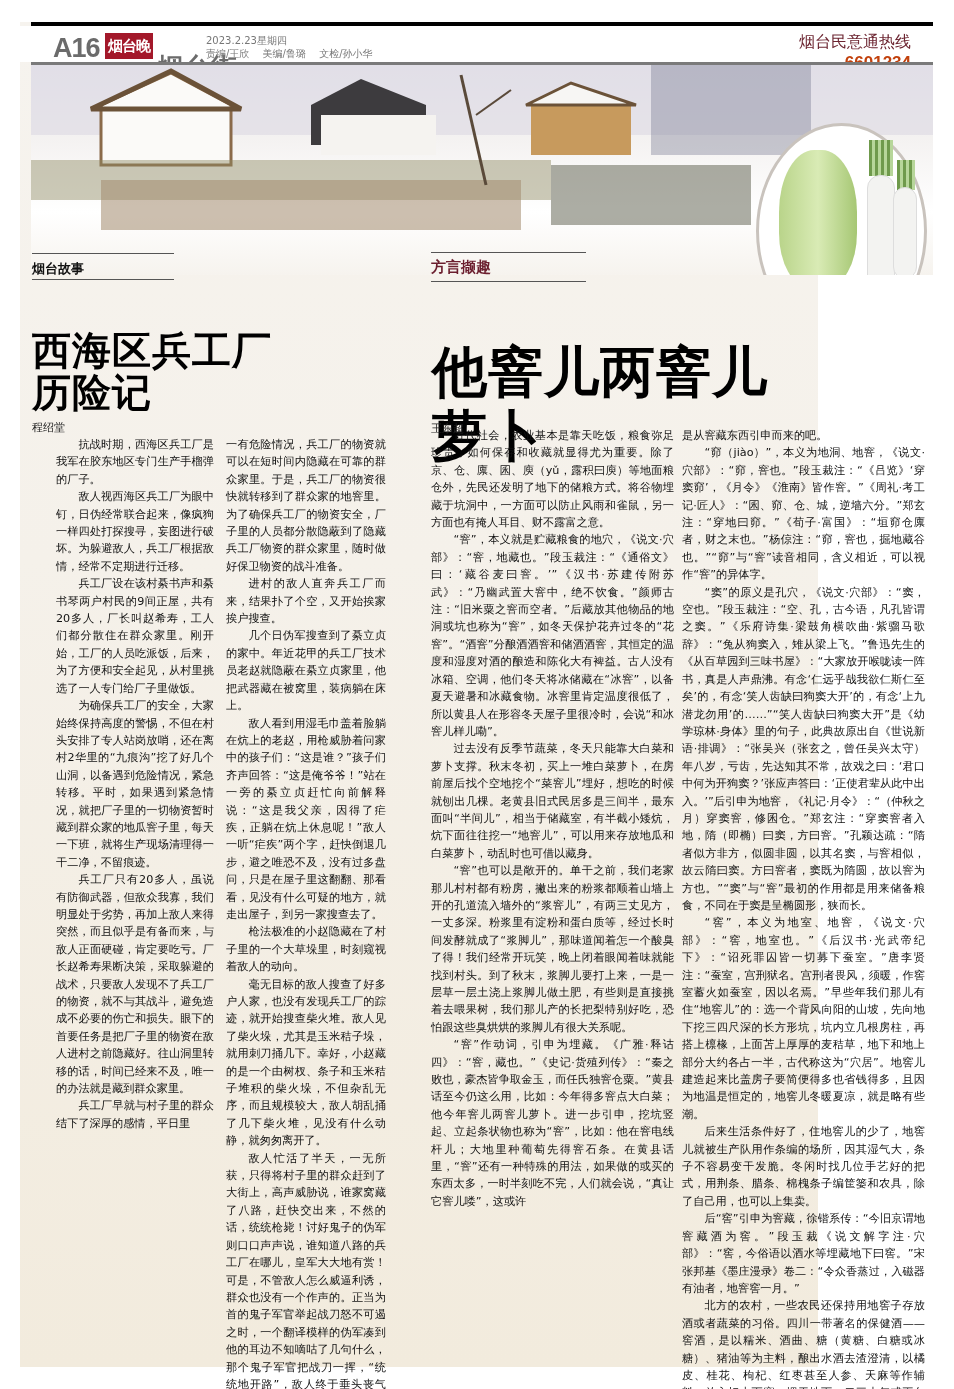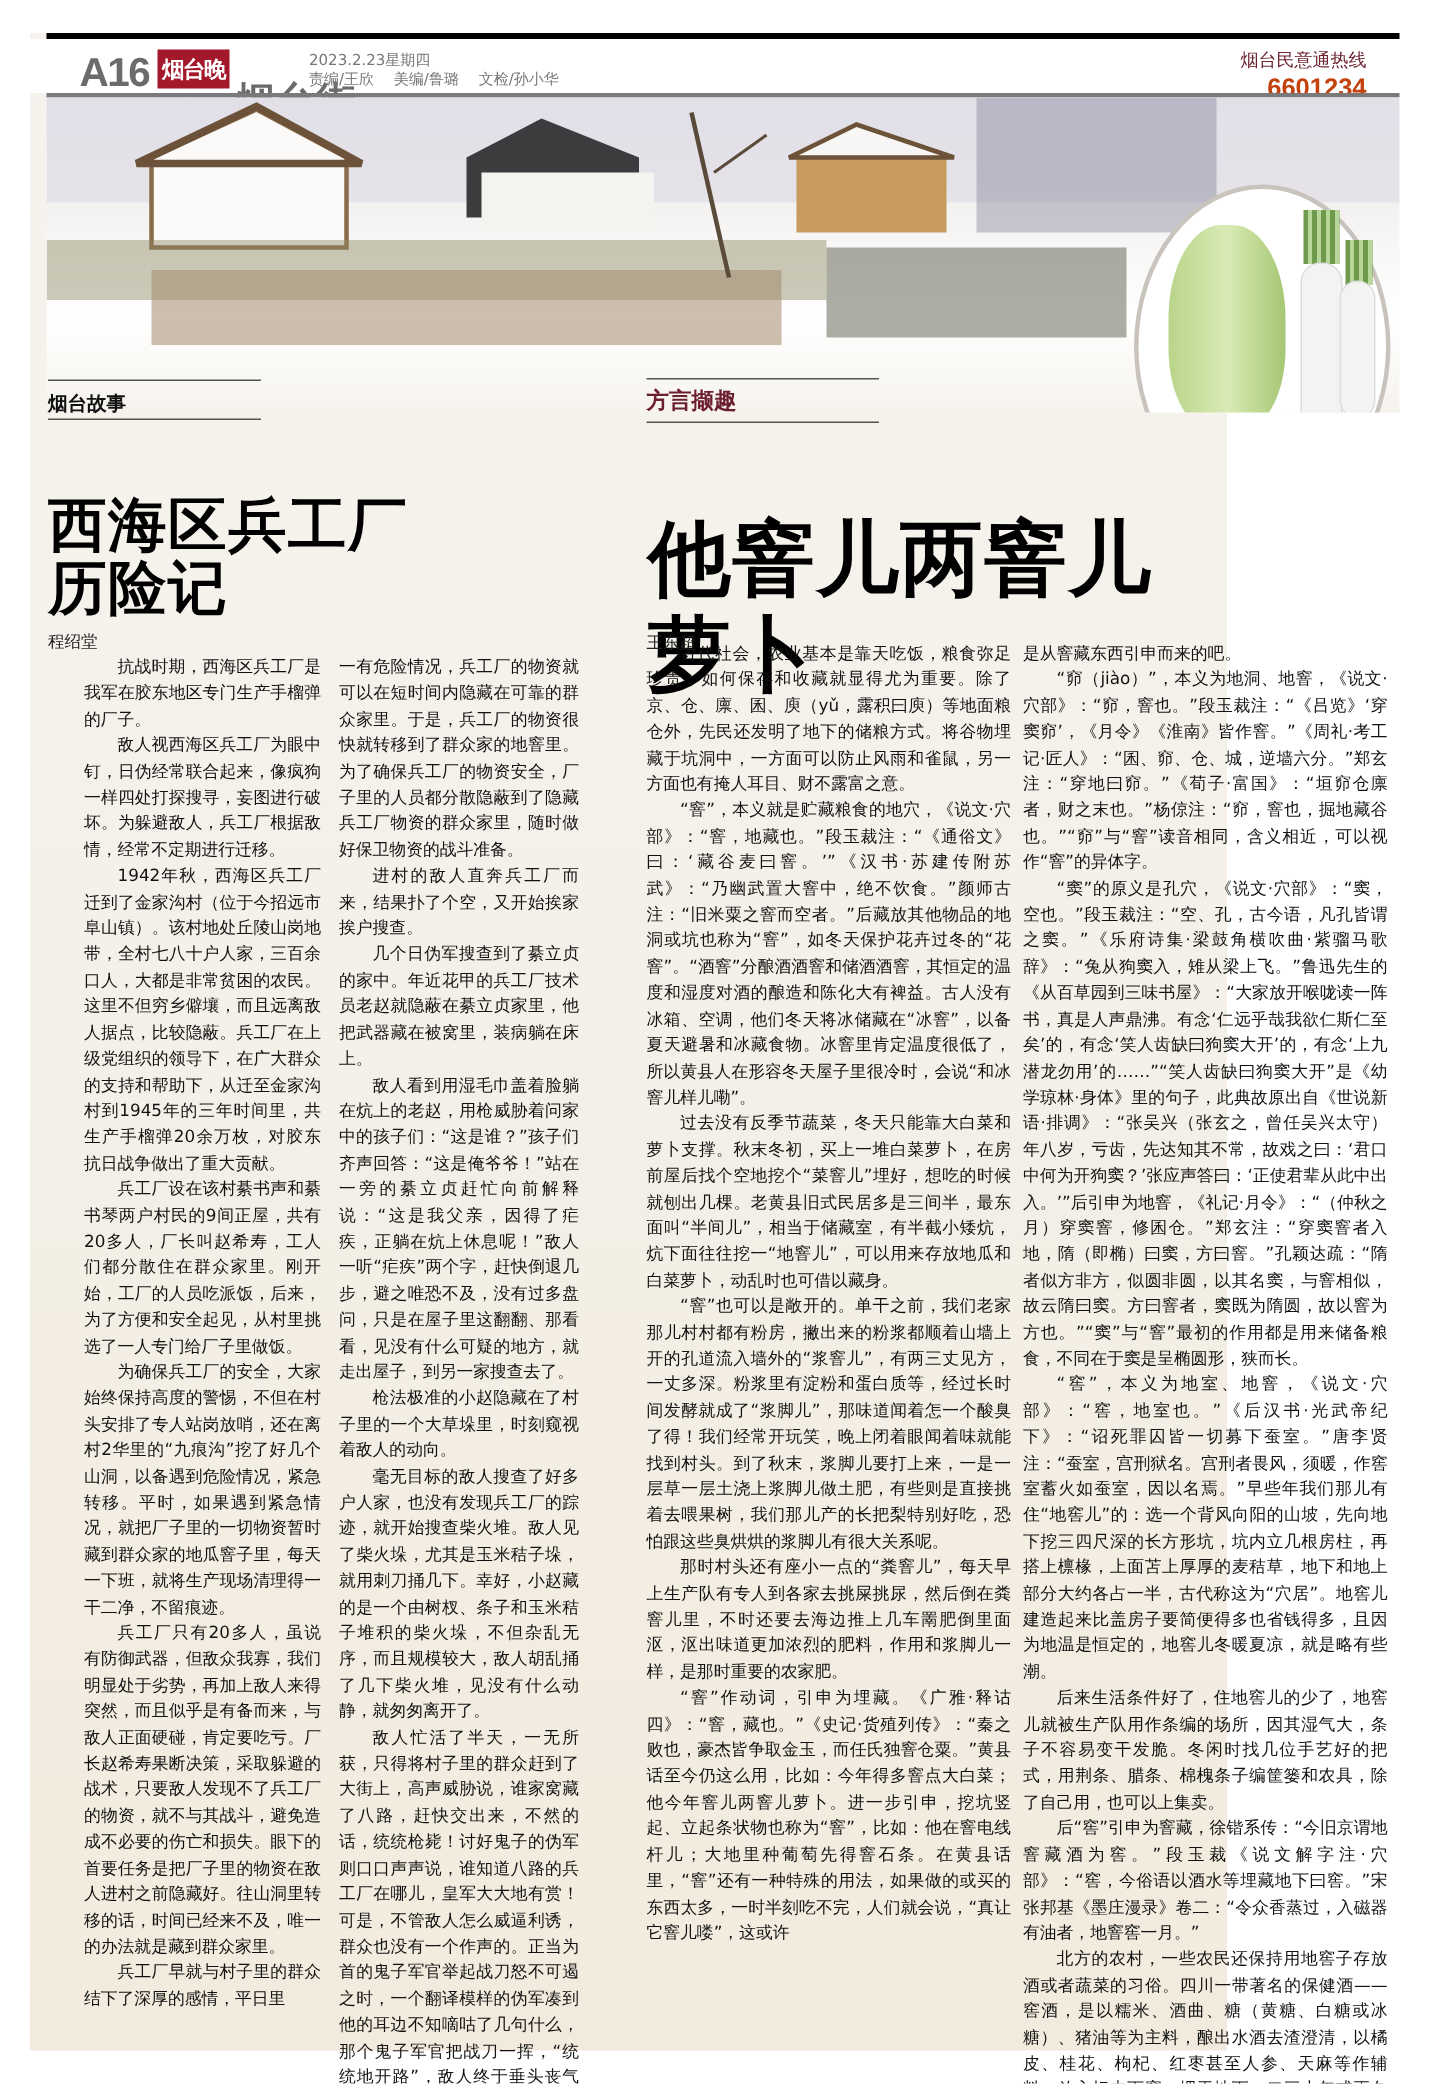--- a/index.html
+++ b/index.html
@@ -10,21 +10,21 @@
   .topbar { position:absolute; left:11px; top:0; width:902px; height:4px; background:#000; }
   .header { position:absolute; left:0; top:4px; width:913px; height:36px; background:#fff; }
   .page-num { position:absolute; left:33px; top:7px; font-family:"Liberation Sans", sans-serif;
               font-weight:bold; font-size:27px; color:#6b6b6b; letter-spacing:-1px; }
   .logo { position:absolute; left:85px; top:7px; width:48px; height:26px; background:#a3182a;
           color:#fff; font-weight:bold; font-size:15px; line-height:26px; text-align:center; letter-spacing:-1px; }
   .section-name { position:absolute; left:137px; top:4px; font-weight:bold; font-size:26px; color:#6b6b6b; letter-spacing:1px;margin-top:20px; }
   .meta { position:absolute; left:186px; top:8px; font-size:10px; color:#777; line-height:13px; }
   .meta .credits span { margin-right:10px; }
   .hotline { position:absolute; right:22px; top:6px; text-align:right; }
-  .hotline-label { font-size:12px; color:#6b2430;margin-left:35px; }
+  .hotline-label { font-size:16px; color:#6b2430;margin-left:35px; }
   .hotline-num { font-family:"Liberation Sans", sans-serif; font-weight:bold; font-size:17px; color:#c2410c; }
   .greybar { position:absolute; left:11px; top:40px; width:902px; height:3px; background:#7a7a7a; }
 
   .banner { position:absolute; left:11px; top:43px; width:902px; height:210px; overflow:hidden;
             background:linear-gradient(180deg,#e9e8ee 0%, #f4f2f1 35%, #ffffff 70%, #f6f3ee 100%); }
   .veg-oval { position:absolute; left:725px; top:58px; width:165px; height:210px; border-radius:50%;
               background:#ffffff; border:3px solid #c9c3bd; }
   .cabbage { position:absolute; left:748px; top:85px; width:78px; height:138px; border-radius:45% 45% 40% 40%;
              background:linear-gradient(90deg,#b9d48a,#d9ebb5 50%,#a6c774); }
   .radish { position:absolute; width:26px; height:120px; border-radius:13px; background:#f3f3f1; border:1px solid #ddd; }
@@ -94,21 +94,20 @@
 
   <div class="headline" style="left:12px;top:278px;font-size:39px;line-height:42px;letter-spacing:1px;">
     <div>西海区兵工厂</div>
     <div>历险记</div>
   </div>
   <div class="byline" style="left:12px;top:398px;">程绍堂</div>
 
   <div class="col" style="left:36px;top:414px;width:158px;">
     <p>抗战时期，西海区兵工厂是我军在胶东地区专门生产手榴弹的厂子。</p>
     <p>敌人视西海区兵工厂为眼中钉，日伪经常联合起来，像疯狗一样四处打探搜寻，妄图进行破坏。为躲避敌人，兵工厂根据敌情，经常不定期进行迁移。</p>
-    <p>1942年秋，西海区兵工厂迁到了金家沟村（位于今招远市阜山镇）。该村地处丘陵山岗地带，全村七八十户人家，三百余口人，大都是非常贫困的农民。这里不但穷乡僻壤，而且远离敌人据点，比较隐蔽。兵工厂在上级党组织的领导下，在广大群众的支持和帮助下，从迁至金家沟村到1945年的三年时间里，共生产手榴弹20余万枚，对胶东抗日战争做出了重大贡献。</p>
     <p>兵工厂设在该村綦书声和綦书琴两户村民的9间正屋，共有20多人，厂长叫赵希寿，工人们都分散住在群众家里。刚开始，工厂的人员吃派饭，后来，为了方便和安全起见，从村里挑选了一人专门给厂子里做饭。</p>
     <p>为确保兵工厂的安全，大家始终保持高度的警惕，不但在村头安排了专人站岗放哨，还在离村2华里的“九痕沟”挖了好几个山洞，以备遇到危险情况，紧急转移。平时，如果遇到紧急情况，就把厂子里的一切物资暂时藏到群众家的地瓜窨子里，每天一下班，就将生产现场清理得一干二净，不留痕迹。</p>
     <p>兵工厂只有20多人，虽说有防御武器，但敌众我寡，我们明显处于劣势，再加上敌人来得突然，而且似乎是有备而来，与敌人正面硬碰，肯定要吃亏。厂长赵希寿果断决策，采取躲避的战术，只要敌人发现不了兵工厂的物资，就不与其战斗，避免造成不必要的伤亡和损失。眼下的首要任务是把厂子里的物资在敌人进村之前隐藏好。往山洞里转移的话，时间已经来不及，唯一的办法就是藏到群众家里。</p>
     <p>兵工厂早就与村子里的群众结下了深厚的感情，平日里</p>
   </div>
 
   <div class="col" style="left:206px;top:414px;width:160px;">
     <p class="cont">一有危险情况，兵工厂的物资就可以在短时间内隐藏在可靠的群众家里。于是，兵工厂的物资很快就转移到了群众家的地窨里。为了确保兵工厂的物资安全，厂子里的人员都分散隐蔽到了隐藏兵工厂物资的群众家里，随时做好保卫物资的战斗准备。</p>
     <p>进村的敌人直奔兵工厂而来，结果扑了个空，又开始挨家挨户搜查。</p>
     <p>几个日伪军搜查到了綦立贞的家中。年近花甲的兵工厂技术员老赵就隐蔽在綦立贞家里，他把武器藏在被窝里，装病躺在床上。</p>
@@ -124,21 +123,20 @@
   <div class="kicker-line" style="left:411px;top:259px;width:155px;"></div>
 
   <div class="headline" style="left:412px;top:288px;font-size:55px;line-height:64px;letter-spacing:1px;">他窨儿两窨儿萝卜</div>
   <div class="byline" style="left:411px;top:399px;">王东超</div>
 
   <div class="col" style="left:411px;top:405px;width:243px;">
     <p>古代社会，农业基本是靠天吃饭，粮食弥足珍贵，如何保存和收藏就显得尤为重要。除了京、仓、廪、囷、庾（yǔ，露积曰庾）等地面粮仓外，先民还发明了地下的储粮方式。将谷物埋藏于坑洞中，一方面可以防止风雨和雀鼠，另一方面也有掩人耳目、财不露富之意。</p>
     <p>“窨”，本义就是贮藏粮食的地穴，《说文·穴部》：“窨，地藏也。”段玉裁注：“《通俗文》曰：‘藏谷麦曰窨。’”《汉书·苏建传附苏武》：“乃幽武置大窨中，绝不饮食。”颜师古注：“旧米粟之窨而空者。”后藏放其他物品的地洞或坑也称为“窨”，如冬天保护花卉过冬的“花窨”。“酒窨”分酿酒酒窨和储酒酒窨，其恒定的温度和湿度对酒的酿造和陈化大有裨益。古人没有冰箱、空调，他们冬天将冰储藏在“冰窨”，以备夏天避暑和冰藏食物。冰窨里肯定温度很低了，所以黄县人在形容冬天屋子里很冷时，会说“和冰窨儿样儿嘞”。</p>
     <p>过去没有反季节蔬菜，冬天只能靠大白菜和萝卜支撑。秋末冬初，买上一堆白菜萝卜，在房前屋后找个空地挖个“菜窨儿”埋好，想吃的时候就刨出几棵。老黄县旧式民居多是三间半，最东面叫“半间儿”，相当于储藏室，有半截小矮炕，炕下面往往挖一“地窨儿”，可以用来存放地瓜和白菜萝卜，动乱时也可借以藏身。</p>
     <p>“窨”也可以是敞开的。单干之前，我们老家那儿村村都有粉房，撇出来的粉浆都顺着山墙上开的孔道流入墙外的“浆窨儿”，有两三丈见方，一丈多深。粉浆里有淀粉和蛋白质等，经过长时间发酵就成了“浆脚儿”，那味道闻着怎一个酸臭了得！我们经常开玩笑，晚上闭着眼闻着味就能找到村头。到了秋末，浆脚儿要打上来，一是一层草一层土浇上浆脚儿做土肥，有些则是直接挑着去喂果树，我们那儿产的长把梨特别好吃，恐怕跟这些臭烘烘的浆脚儿有很大关系呢。</p>
-    <p>那时村头还有座小一点的“粪窨儿”，每天早上生产队有专人到各家去挑屎挑尿，然后倒在粪窨儿里，不时还要去海边推上几车罱肥倒里面沤，沤出味道更加浓烈的肥料，作用和浆脚儿一样，是那时重要的农家肥。</p>
     <p>“窨”作动词，引申为埋藏。《广雅·释诂四》：“窨，藏也。”《史记·货殖列传》：“秦之败也，豪杰皆争取金玉，而任氏独窨仓粟。”黄县话至今仍这么用，比如：今年得多窨点大白菜；他今年窨儿两窨儿萝卜。进一步引申，挖坑竖起、立起条状物也称为“窨”，比如：他在窨电线杆儿；大地里种葡萄先得窨石条。在黄县话里，“窨”还有一种特殊的用法，如果做的或买的东西太多，一时半刻吃不完，人们就会说，“真让它窨儿喽”，这或许</p>
   </div>
 
   <div class="col" style="left:662px;top:405px;width:243px;">
     <p class="cont">是从窨藏东西引申而来的吧。</p>
     <p>“窌（jiào）”，本义为地洞、地窨，《说文·穴部》：“窌，窨也。”段玉裁注：“《吕览》‘穿窦窌’，《月令》《淮南》皆作窨。”《周礼·考工记·匠人》：“囷、窌、仓、城，逆墙六分。”郑玄注：“穿地曰窌。”《荀子·富国》：“垣窌仓廪者，财之末也。”杨倞注：“窌，窨也，掘地藏谷也。”“窌”与“窨”读音相同，含义相近，可以视作“窨”的异体字。</p>
     <p>“窦”的原义是孔穴，《说文·穴部》：“窦，空也。”段玉裁注：“空、孔，古今语，凡孔皆谓之窦。”《乐府诗集·梁鼓角横吹曲·紫骝马歌辞》：“兔从狗窦入，雉从梁上飞。”鲁迅先生的《从百草园到三味书屋》：“大家放开喉咙读一阵书，真是人声鼎沸。有念‘仁远乎哉我欲仁斯仁至矣’的，有念‘笑人齿缺曰狗窦大开’的，有念‘上九潜龙勿用’的……”“笑人齿缺曰狗窦大开”是《幼学琼林·身体》里的句子，此典故原出自《世说新语·排调》：“张吴兴（张玄之，曾任吴兴太守）年八岁，亏齿，先达知其不常，故戏之曰：‘君口中何为开狗窦？’张应声答曰：‘正使君辈从此中出入。’”后引申为地窨，《礼记·月令》：“（仲秋之月）穿窦窨，修囷仓。”郑玄注：“穿窦窨者入地，隋（即椭）曰窦，方曰窨。”孔颖达疏：“隋者似方非方，似圆非圆，以其名窦，与窨相似，故云隋曰窦。方曰窨者，窦既为隋圆，故以窨为方也。”“窦”与“窨”最初的作用都是用来储备粮食，不同在于窦是呈椭圆形，狭而长。</p>
     <p>“窖”，本义为地室、地窨，《说文·穴部》：“窖，地室也。”《后汉书·光武帝纪下》：“诏死罪囚皆一切募下蚕室。”唐李贤注：“蚕室，宫刑狱名。宫刑者畏风，须暖，作窖室蓄火如蚕室，因以名焉。”早些年我们那儿有住“地窖儿”的：选一个背风向阳的山坡，先向地下挖三四尺深的长方形坑，坑内立几根房柱，再搭上檩椽，上面苫上厚厚的麦秸草，地下和地上部分大约各占一半，古代称这为“穴居”。地窖儿建造起来比盖房子要简便得多也省钱得多，且因为地温是恒定的，地窖儿冬暖夏凉，就是略有些潮。</p>
     <p>后来生活条件好了，住地窖儿的少了，地窖儿就被生产队用作条编的场所，因其湿气大，条子不容易变干发脆。冬闲时找几位手艺好的把式，用荆条、腊条、棉槐条子编筐篓和农具，除了自己用，也可以上集卖。</p>
     <p>后“窖”引申为窨藏，徐锴系传：“今旧京谓地窨藏酒为窖。”段玉裁《说文解字注·穴部》：“窖，今俗语以酒水等埋藏地下曰窖。”宋张邦基《墨庄漫录》卷二：“令众香蒸过，入磁器有油者，地窨窖一月。”</p>

